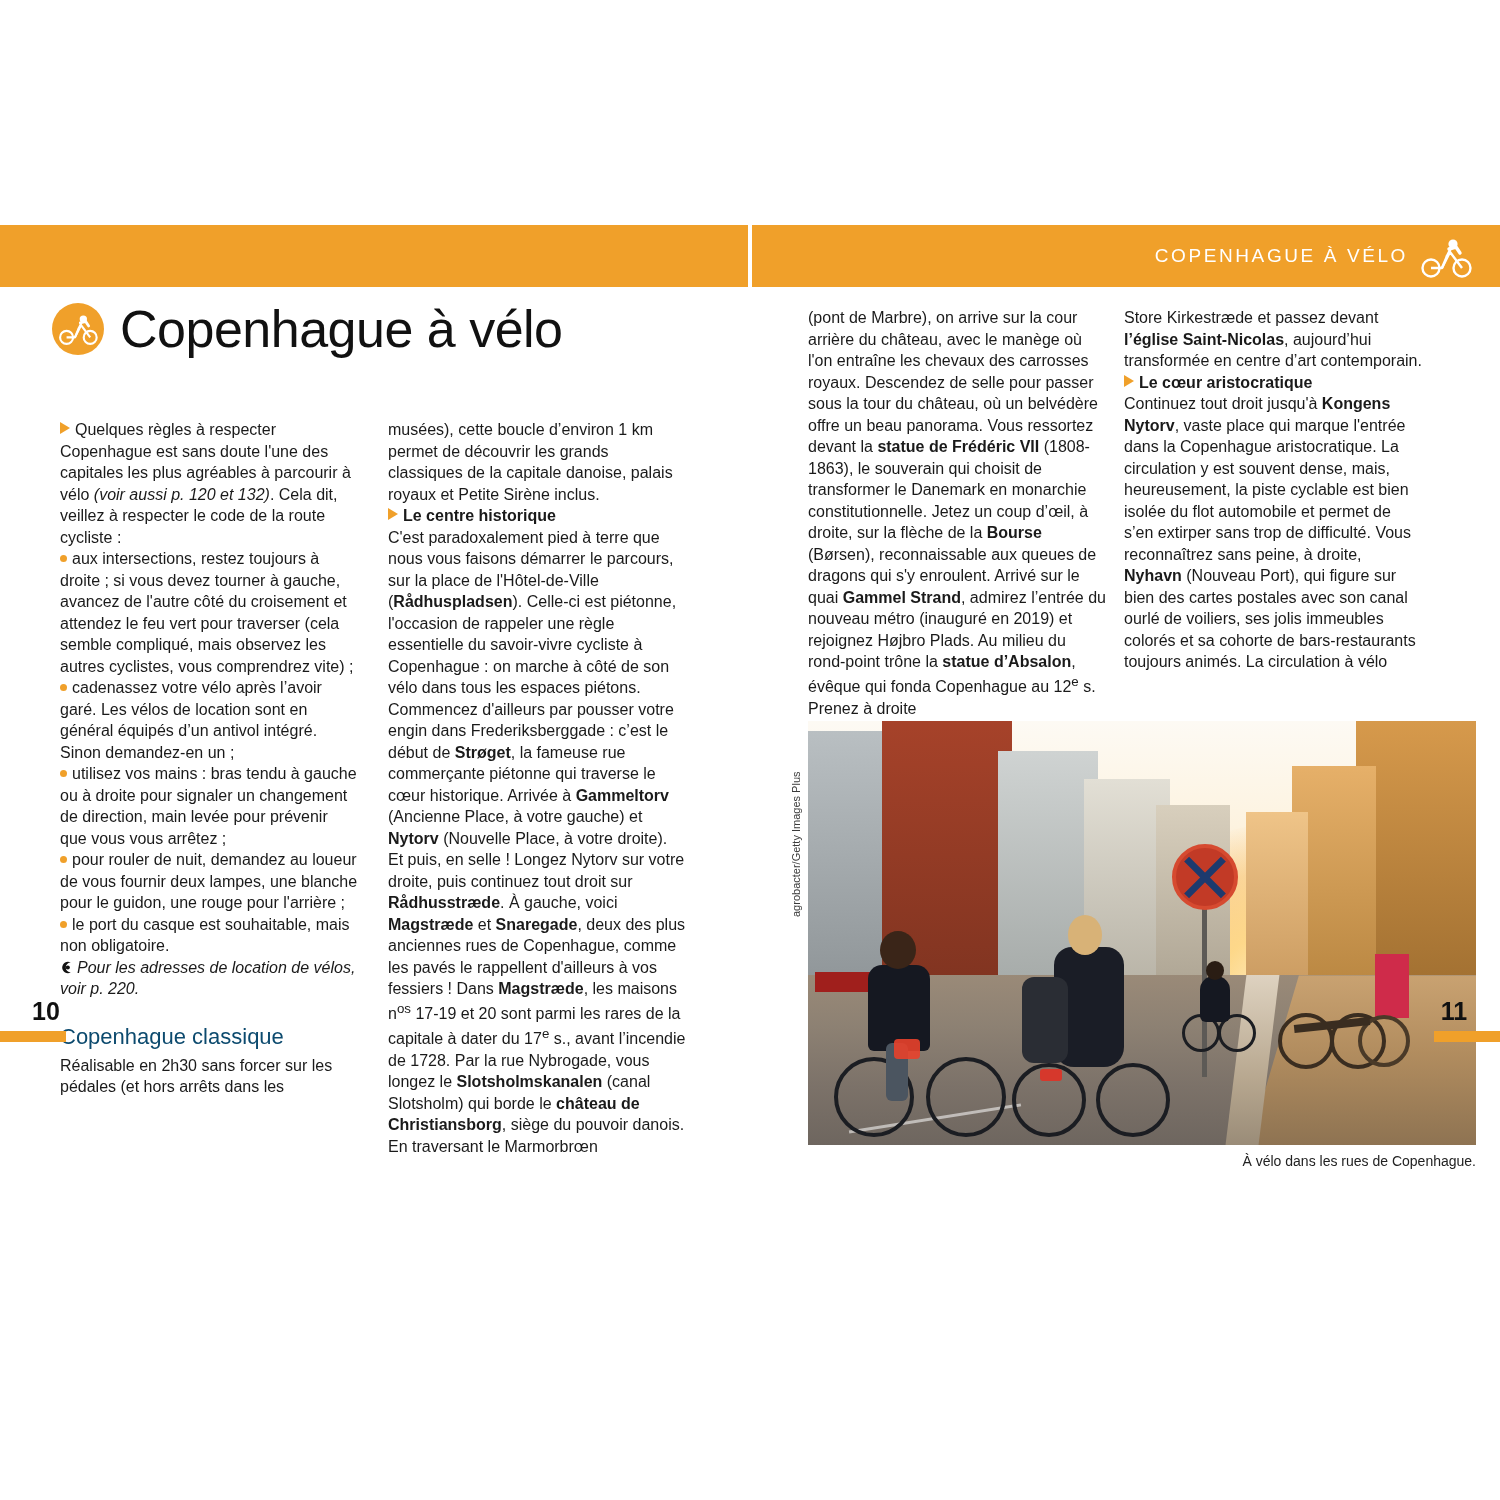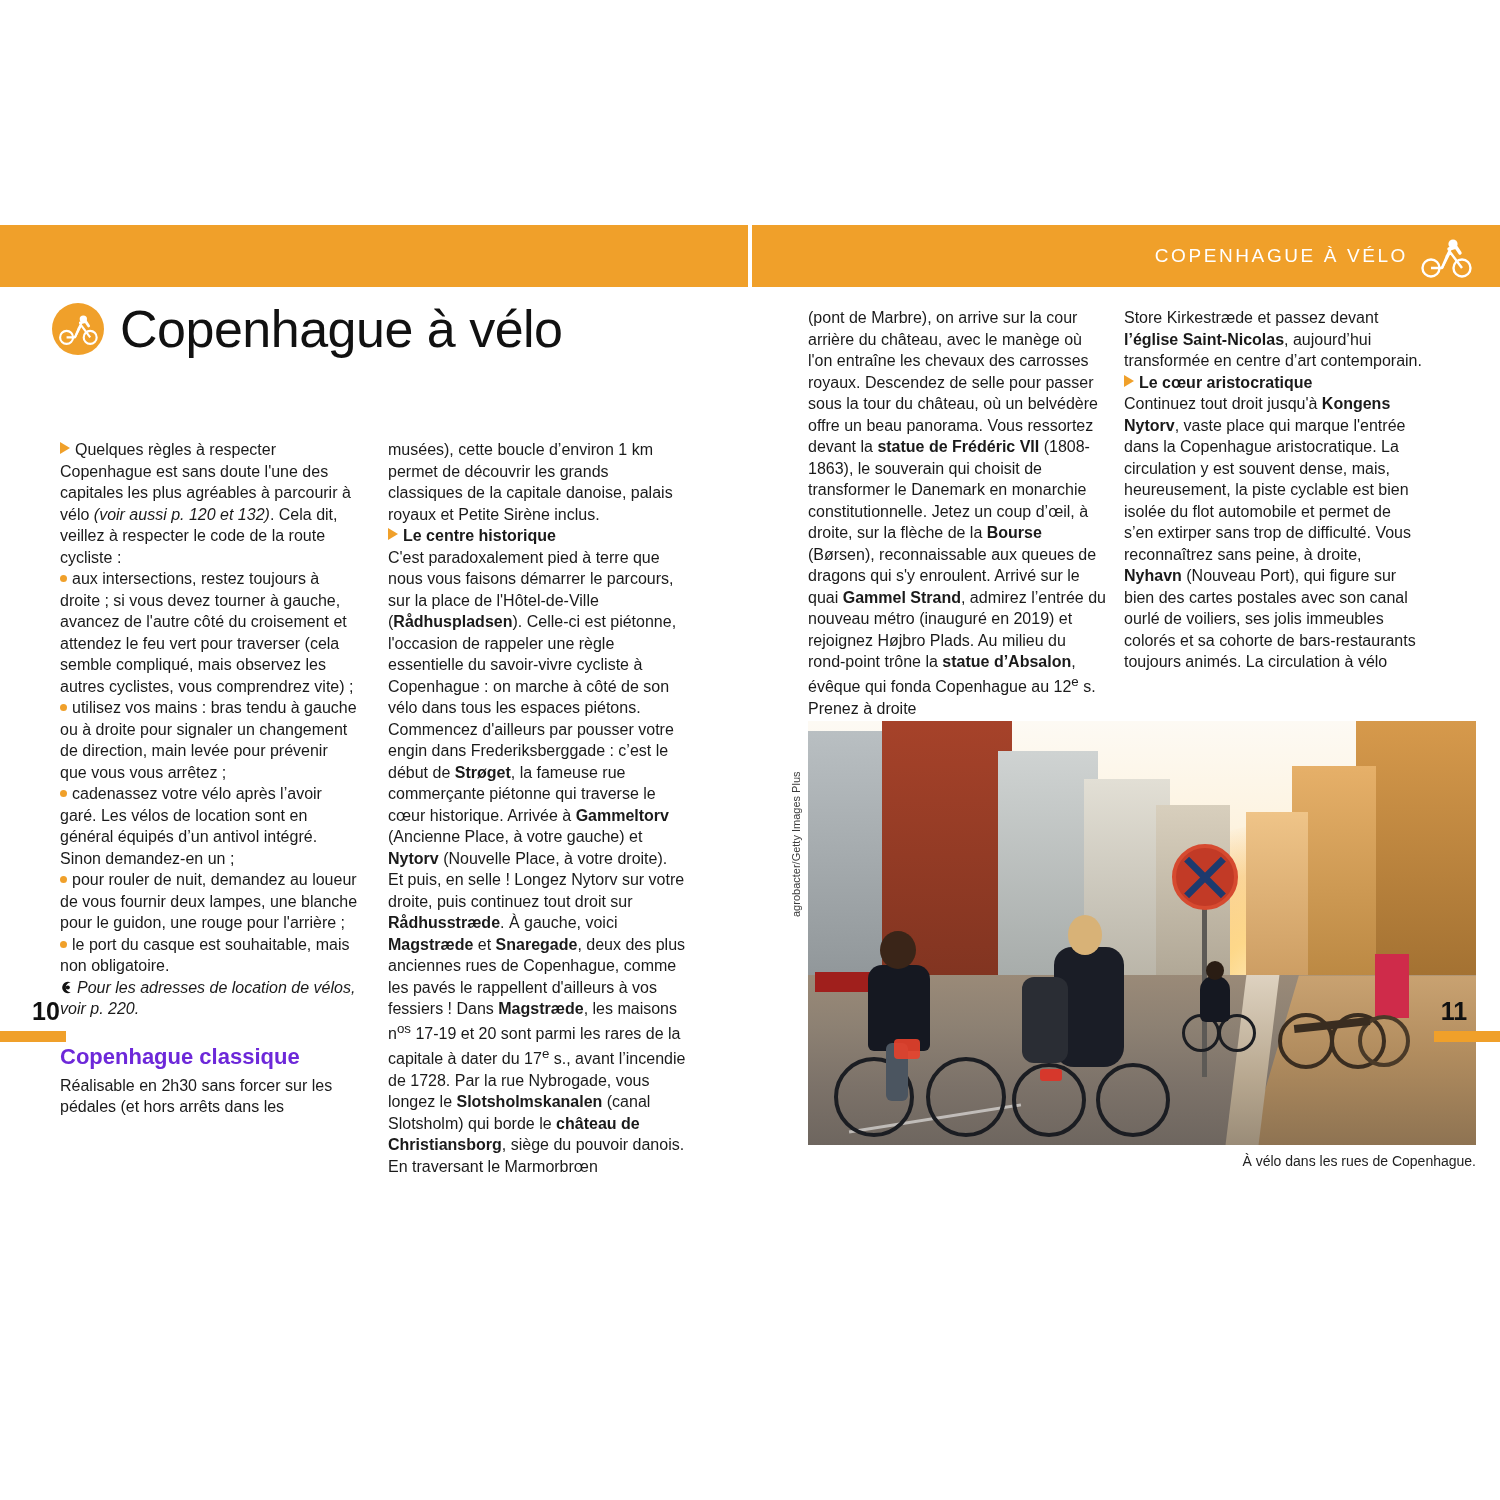--- a/index.html
+++ b/index.html
@@ -115,21 +115,21 @@
   .moon-glyph {
     display: inline-block;
     width: 13px; height: 13px;
     margin-right: 4px;
     vertical-align: -1px;
   }
 
   
   .col {
     position: absolute;
-    top: 152px;
+    top: 132px;
     width: 298px;
     font-size: 16px;
     line-height: 1.345;
     color: #1a1a1a;
     text-align: left;
   }
   .col.c1 { left: 60px; }
   .col.c2 { left: 388px; }
   .col.c3 { left: 56px; }
   .col.c4 { left: 372px; }
@@ -156,22 +156,22 @@
     border-radius: 50%;
     background: #f0a02a;
     margin-right: 5px;
     vertical-align: 2px;
   }
   .subhead {
     font-weight: bold;
     font-size: 16px;
   }
   .section-title {
-    color: #6d28d9;
-    font-weight: bold;
+    color: #0c4a6e;
+    font-weight: normal;
     font-size: 22px;
     margin-top: 22px;
     margin-bottom: 3px;
   }
   .note { font-style: italic; }
 
   
   .folio-left {
     position: absolute;
     left: 18px;
@@ -370,22 +370,22 @@
       <div class="page-title">Copenhague à vélo</div>
     </div>
 
 
     <div class="col c1">
       <p>
         <span class="tri"></span><span>Quelques règles à respecter</span><br>
         <span>Copenhague est sans doute l'une des capitales les plus agréables à parcourir à vélo </span><i>(voir aussi p. 120 et 132)</i><span>. Cela dit, veillez à respecter le code de la route cycliste :</span>
       </p>
       <p><span class="dot"></span><span>aux intersections, restez toujours à droite ; si vous devez tourner à gauche, avancez de l'autre côté du croisement et attendez le feu vert pour traverser (cela semble compliqué, mais observez les autres cyclistes, vous comprendrez vite) ;</span></p>
+      <p><span class="dot"></span><span>cadenassez votre vélo après l’avoir garé. Les vélos de location sont en général équipés d’un antivol intégré. Sinon demandez-en un ;</span></p>
       <p><span class="dot"></span><span>utilisez vos mains : bras tendu à gauche ou à droite pour signaler un changement de direction, main levée pour prévenir que vous vous arrêtez ;</span></p>
-      <p><span class="dot"></span><span>cadenassez votre vélo après l’avoir garé. Les vélos de location sont en général équipés d’un antivol intégré. Sinon demandez-en un ;</span></p>
       <p><span class="dot"></span><span>pour rouler de nuit, demandez au loueur de vous fournir deux lampes, une blanche pour le guidon, une rouge pour l'arrière ;</span></p>
       <p><span class="dot"></span><span>le port du casque est souhaitable, mais non obligatoire.</span></p>
       <p class="note">
         <svg class="moon-glyph" viewBox="0 0 14 14">
           <path d="M11.6 1.6 A6.2 6.2 0 1 0 11.6 12.4 A5.1 5.1 0 0 1 11.6 1.6 Z" fill="#111"></path>
           <circle cx="8.4" cy="7" r="2.2" fill="#111"></circle>
         </svg><span>Pour les adresses de location de vélos, voir p. 220.</span>
       </p>
       <div class="section-title">Copenhague classique</div>
       <p>Réalisable en 2h30 sans forcer sur les pédales (et hors arrêts dans les</p>

